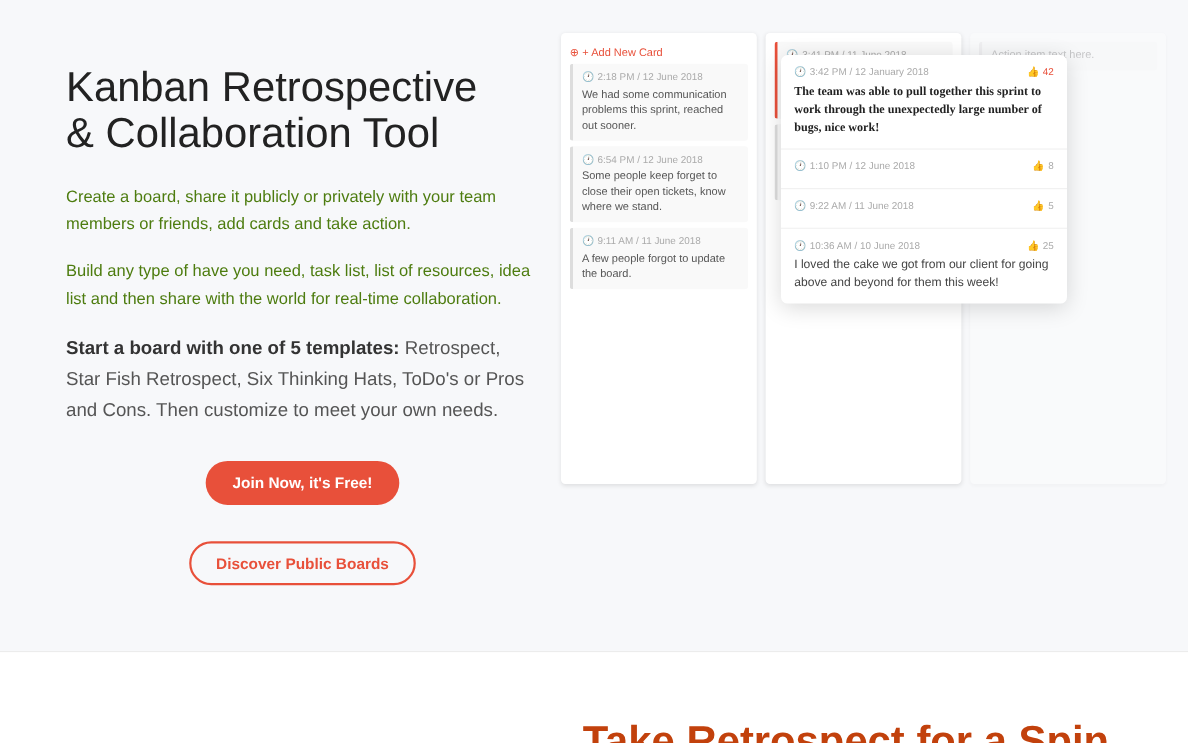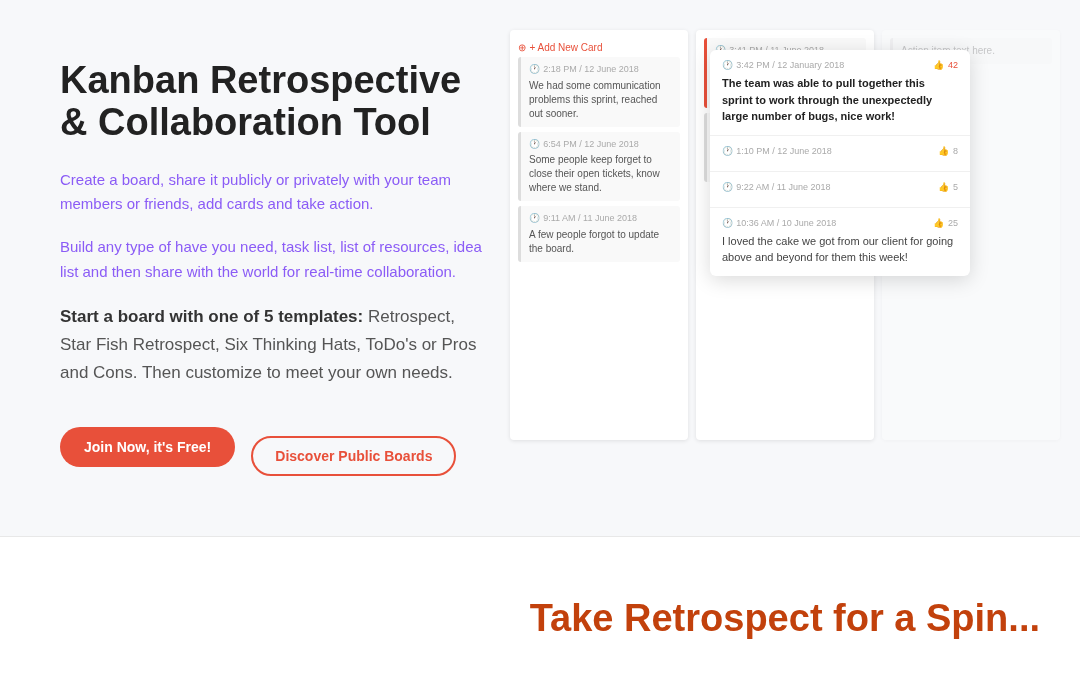--- a/index.html
+++ b/index.html
@@ -13,45 +13,46 @@
       padding: 40px 60px 60px 60px;
       min-height: 430px;
       overflow: hidden;
     }
     .hero-left {
       flex: 0 0 430px;
       padding-top: 20px;
     }
     .hero-title {
       font-size: 38px;
-      font-weight: 700;
+      font-weight: 400;
       color: #222;
       line-height: 1.1;
       margin-bottom: 24px;
     }
     .hero-desc {
       font-size: 15px;
-      color: #8b5cf6;
+      color: #4d7c0f;
       line-height: 1.65;
       margin-bottom: 18px;
     }
     .hero-templates {
       font-size: 17px;
       color: #555;
       line-height: 1.65;
       margin-bottom: 32px;
     }
     .hero-templates strong {
       color: #333;
       font-weight: 700;
     }
     .hero-buttons {
       display: flex;
       gap: 16px;
       align-items: center;
+      flex-direction: column;
     }
     .btn-primary {
       background: #e8503a;
       color: #fff;
       border: none;
       border-radius: 24px;
       padding: 12px 24px;
       font-size: 14px;
       font-weight: 600;
       cursor: pointer;
@@ -161,21 +162,21 @@
       display: flex;
       align-items: center;
       gap: 3px;
     }
     .comment-likes.highlighted { color: #e8503a; }
     .comment-text {
       font-size: 11px;
       color: #444;
       line-height: 1.5;
     }
-    .comment-text.bold { font-weight: 600; color: #222; }
+    .comment-text.bold { font-weight: 600; color: #222; font-family: Liberation Serif, serif; }
 
     
     .bottom-section {
       background: #fff;
       padding: 60px 40px 40px;
       text-align: center;
     }
     .bottom-title {
       font-size: 38px;
       font-weight: 700;

